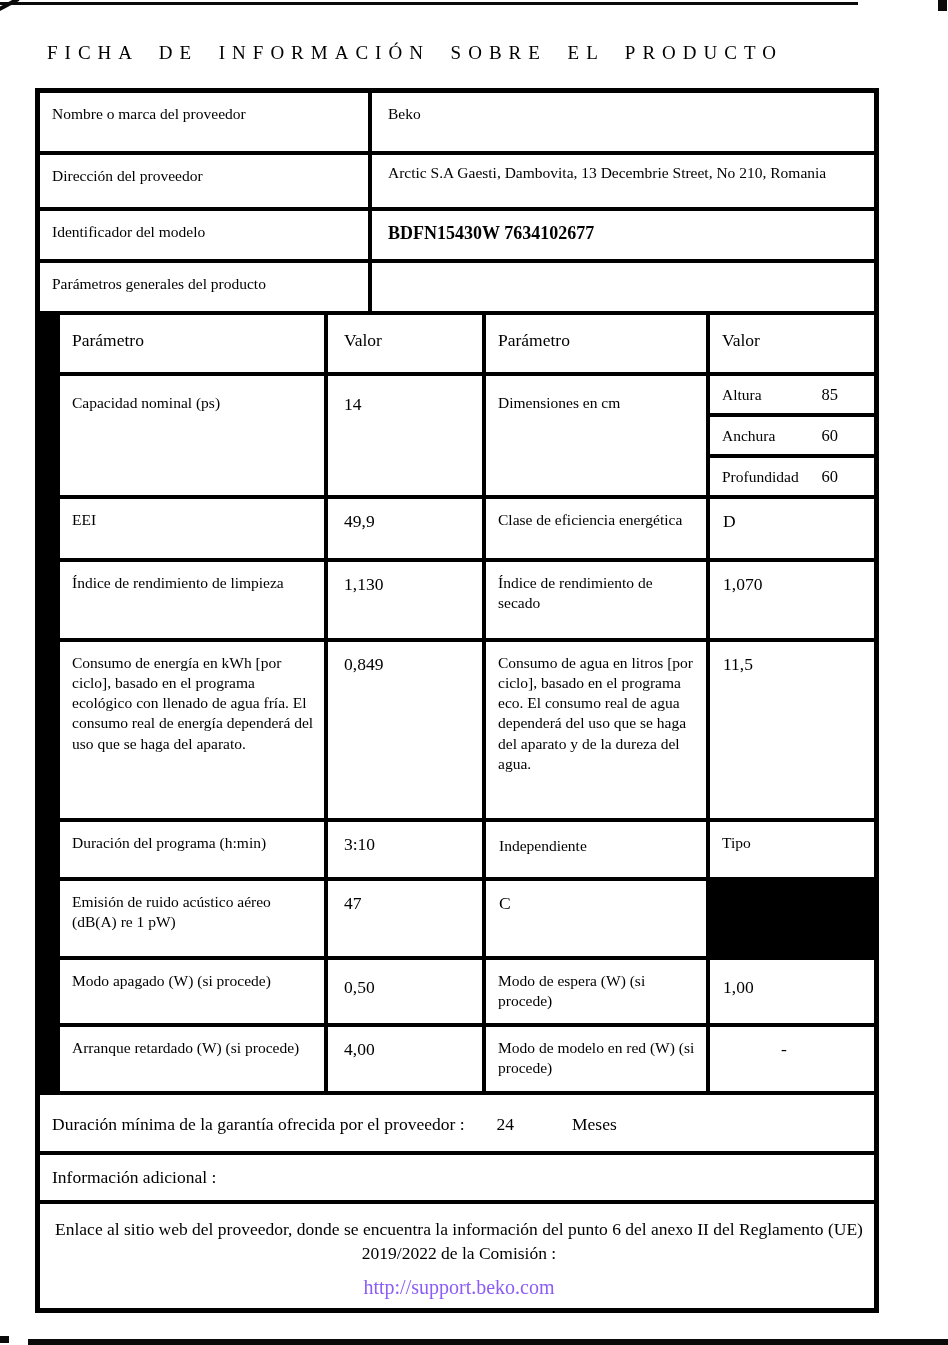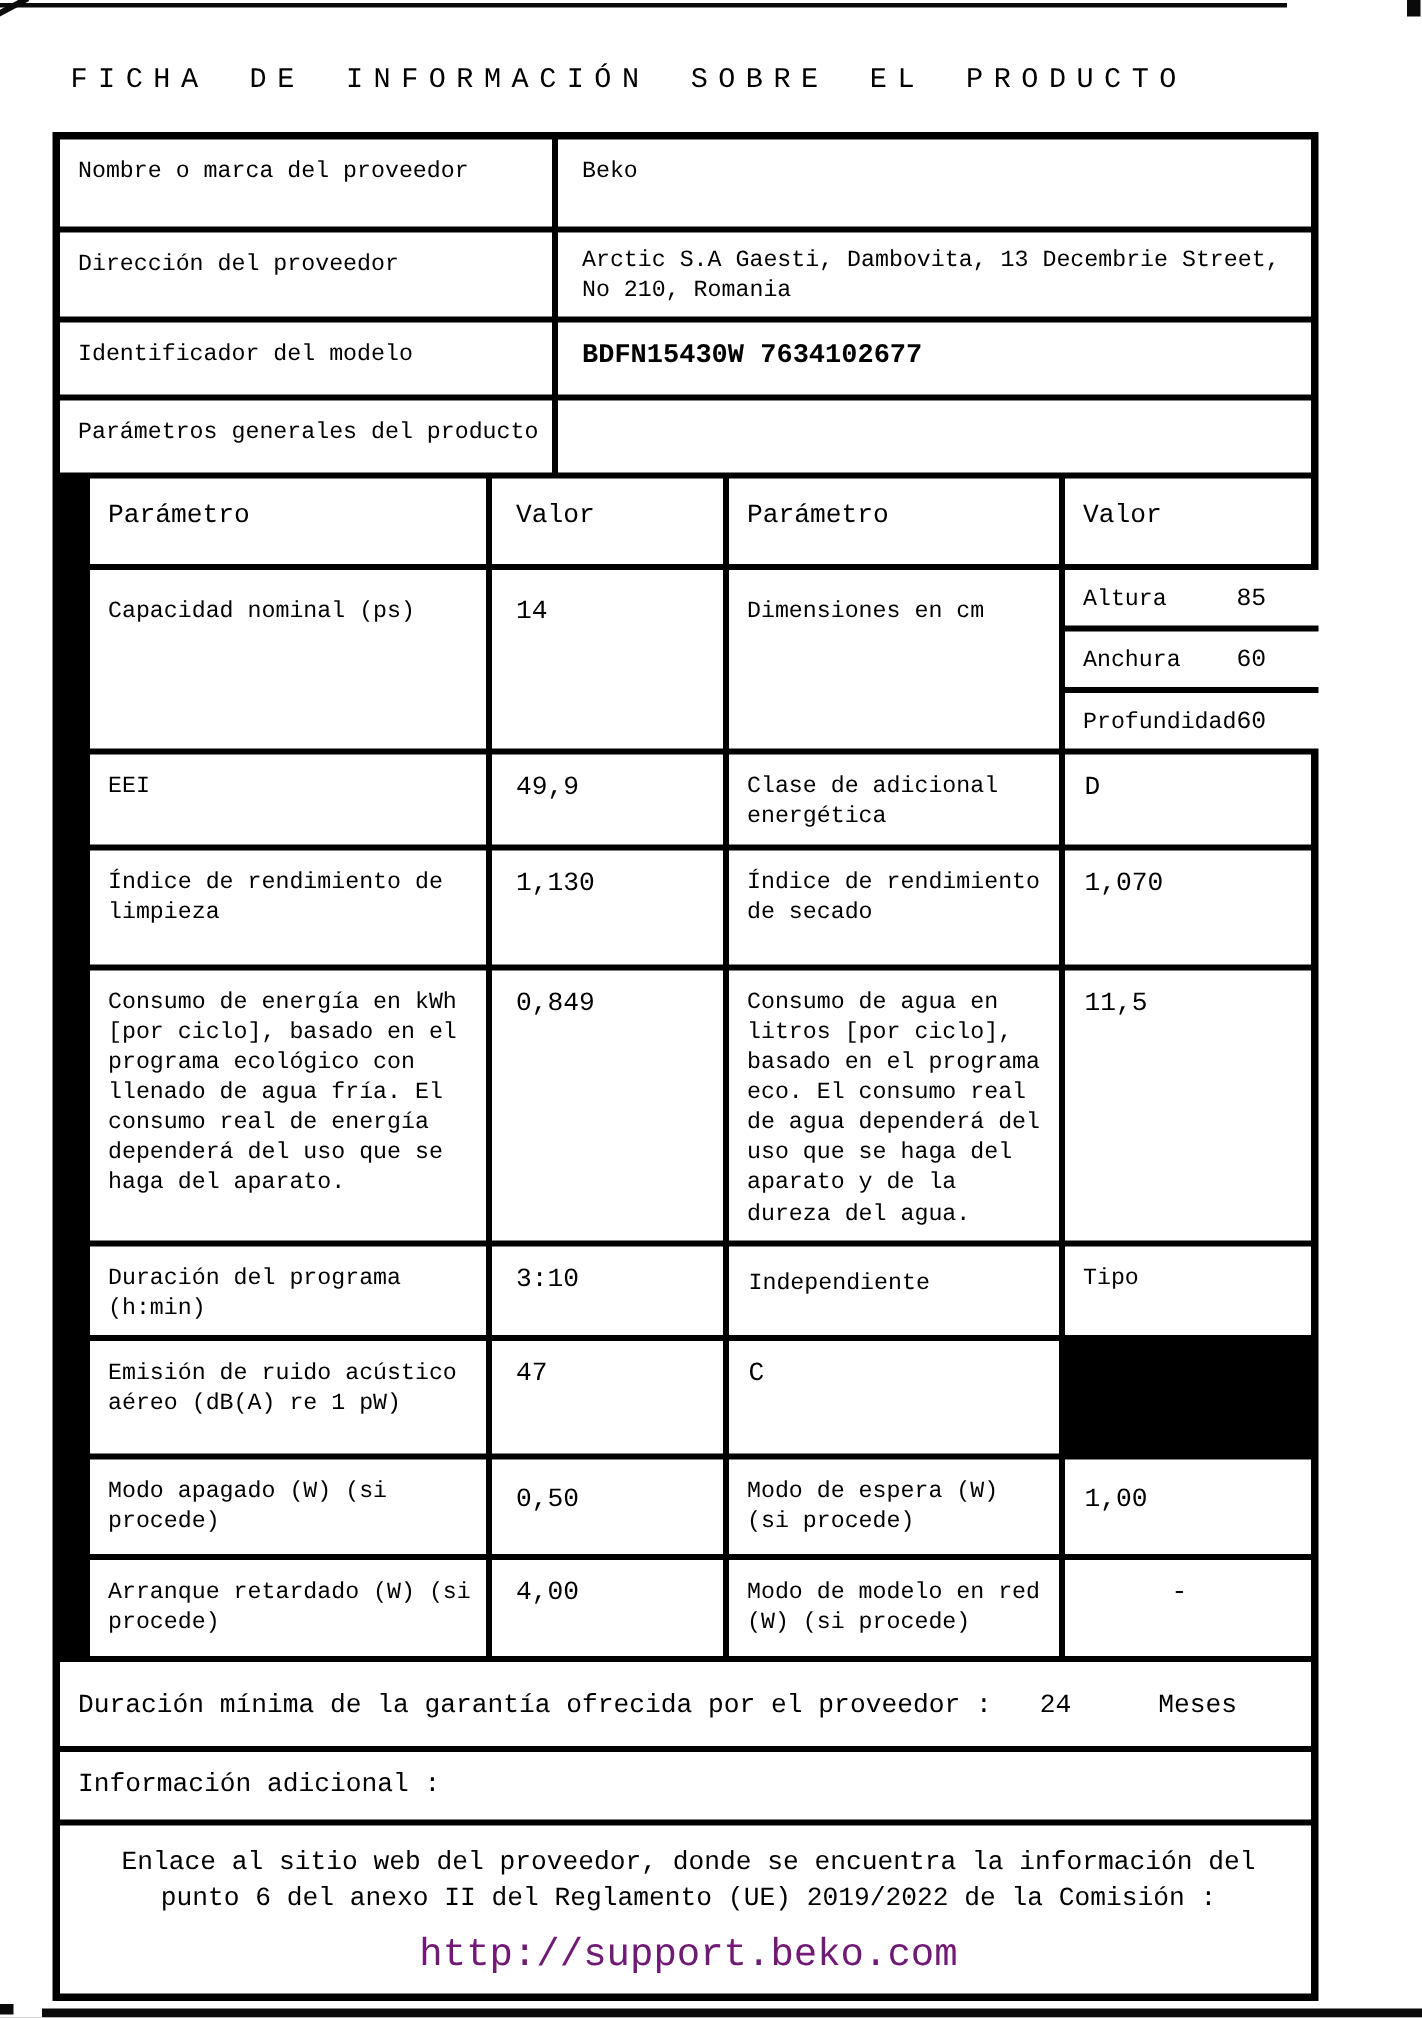--- a/index.html
+++ b/index.html
@@ -1,21 +1,21 @@
 <!DOCTYPE html>
 <html><head>
 <meta charset="utf-8">
 <style>
   html,body { margin:0; padding:0; background:#ffffff; }
   .page {
     position:relative;
     width:948px; height:1345px;
     background:#ffffff;
     color:#000;
-    font-family:Liberation Mono, monospace;
+    font-family:Liberation Serif, serif;
     overflow:hidden;
   }
   
   .artifact { position:absolute; background:#0a0a0a; }
   .a-top-line { top:2px; left:0; width:858px; height:3px; }
   .a-top-hook { top:3px; left:-6px; width:26px; height:4px; transform:rotate(-28deg); }
   .a-tr-mark { top:0; left:938px; width:9px; height:11px; }
   .a-bottom-strip { bottom:0; left:28px; width:920px; height:6px; }
   .a-bl-mark { bottom:2px; left:0; width:9px; height:7px; }
 
@@ -78,21 +78,21 @@
     font-size:15.5px;
   }
   .dim-value { font-size:16.5px; }
 
   .warranty-cell { display:flex; align-items:center; font-size:17.5px; padding-left:12px; }
   .w-val  { margin-left:32px; }
   .w-unit { margin-left:58px; }
 
   .big-cell { font-size:17.5px; }
   .link-text { margin:2px 0 0 0; font-size:17.5px; line-height:1.38; max-width:845px; }
-  .url { display:inline-block; margin-top:9px; font-size:26px; color:#701a75; text-decoration:none; }
+  .url { display:inline-block; margin-top:9px; font-size:20px; color:#8b5cf6; text-decoration:none; }
 </style>
 </head>
 <body>
 
 <div class="page">
 
   <div class="artifact a-top-line"></div>
   <div class="artifact a-top-hook"></div>
   <div class="artifact a-tr-mark"></div>
   <div class="artifact a-bottom-strip"></div>
@@ -142,21 +142,21 @@
         <div class="dim-item">
           <span>Profundidad</span>
           <span class="dim-value">60</span>
         </div>
       </div>
     </div>
 
     <div class="row cols4 r-eei">
       <div class="cell">EEI</div>
       <div class="cell vcell">49,9</div>
-      <div class="cell">Clase de adicional energética</div>
+      <div class="cell">Clase de eficiencia energética</div>
       <div class="cell vcell" style="padding-left:13px;">D</div>
     </div>
 
     <div class="row cols4 r-ind">
       <div class="cell">Índice de rendimiento de limpieza</div>
       <div class="cell vcell">1,130</div>
       <div class="cell">Índice de rendimiento de secado</div>
       <div class="cell vcell" style="padding-left:13px;">1,070</div>
     </div>
 

